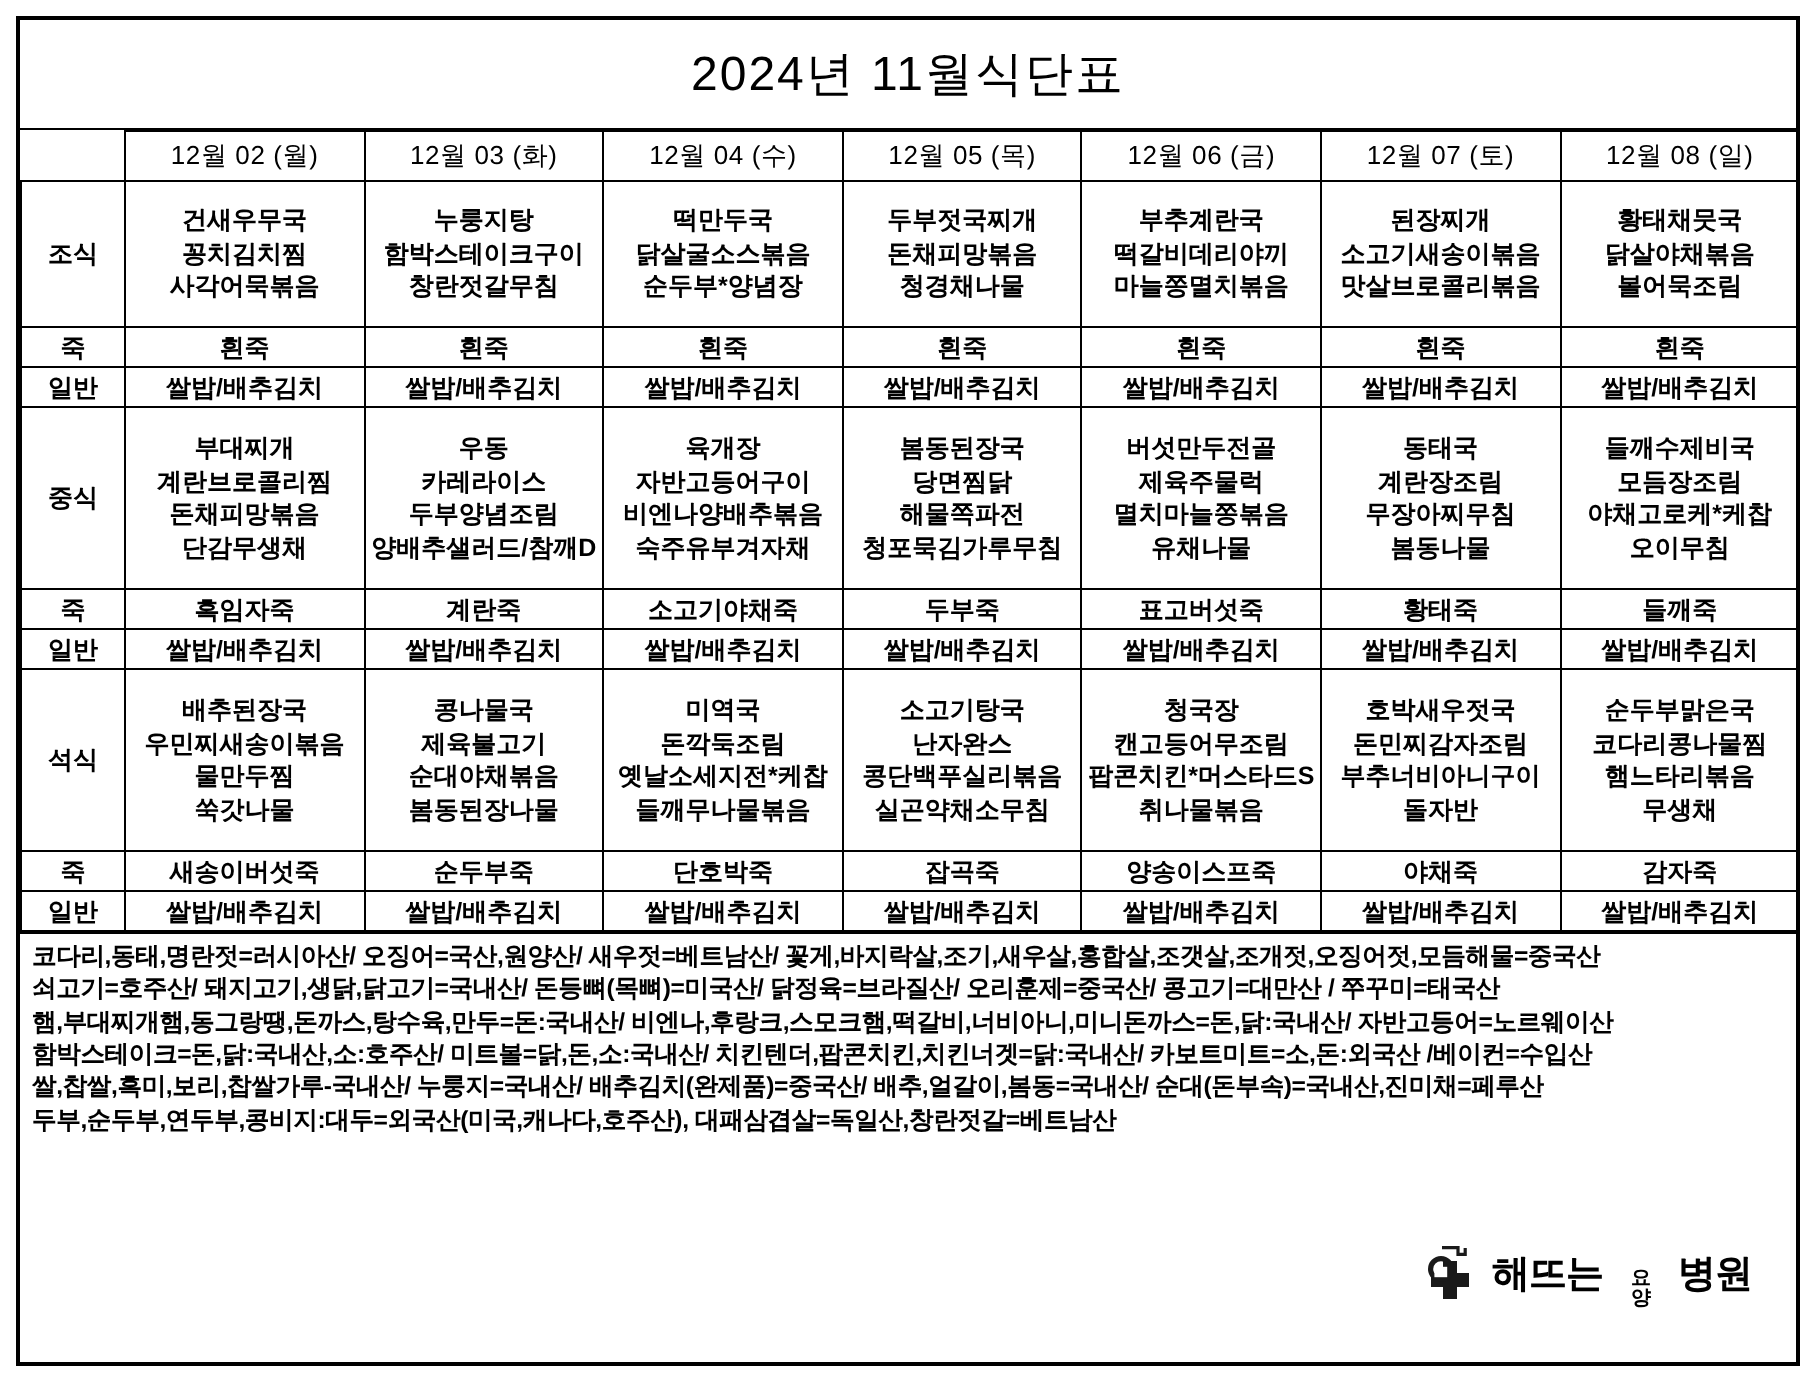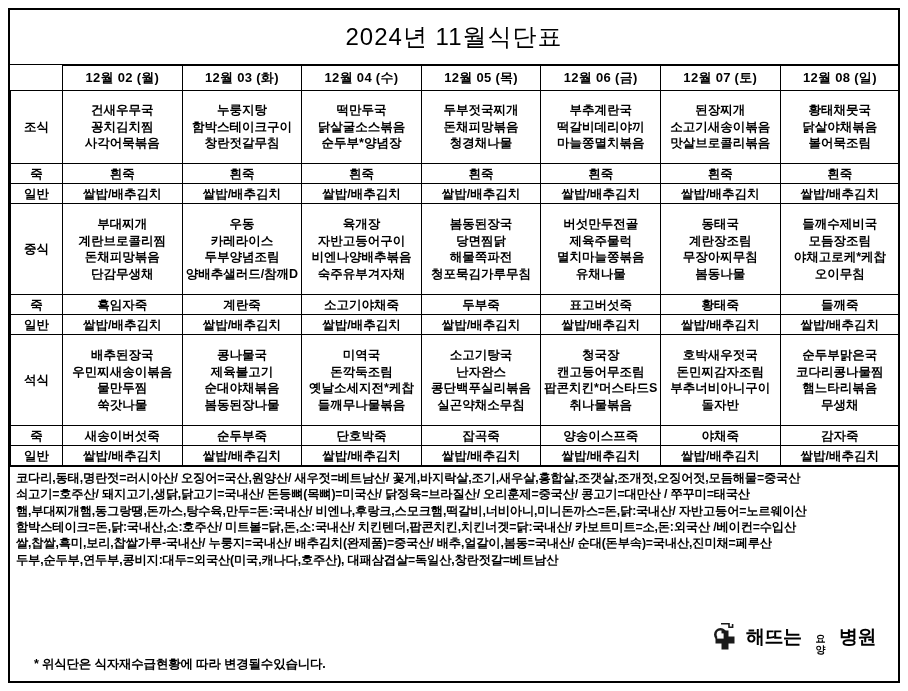--- a/index.html
+++ b/index.html
@@ -71,21 +71,21 @@
     white-space: nowrap;
     overflow: hidden;
   }
   table.menu th.blank-corner {
     border-left: none;
     border-top: none;
   }
   table.menu th.date-head {
     height: 24px;
     font-size: 13px;
-    font-weight: bold;
+    font-weight: normal;
     letter-spacing: 0.3px;
   }
   td.rowlabel {
     font-size: 13.5px;
     font-weight: bold;
   }
   td.meal-cell {
     padding: 3px 1px 5px 1px;
   }
   .dish {
@@ -399,21 +399,20 @@
     </table>
 
     <div class="origin">
       <div class="origin-line">코다리,동태,명란젓=러시아산/  오징어=국산,원양산/  새우젓=베트남산/  꽃게,바지락살,조기,새우살,홍합살,조갯살,조개젓,오징어젓,모듬해물=중국산</div>
       <div class="origin-line">쇠고기=호주산/  돼지고기,생닭,닭고기=국내산/  돈등뼈(목뼈)=미국산/  닭정육=브라질산/  오리훈제=중국산/  콩고기=대만산  /  쭈꾸미=태국산</div>
       <div class="origin-line">햄,부대찌개햄,동그랑땡,돈까스,탕수육,만두=돈:국내산/  비엔나,후랑크,스모크햄,떡갈비,너비아니,미니돈까스=돈,닭:국내산/  자반고등어=노르웨이산</div>
       <div class="origin-line">함박스테이크=돈,닭:국내산,소:호주산/  미트볼=닭,돈,소:국내산/  치킨텐더,팝콘치킨,치킨너겟=닭:국내산/  카보트미트=소,돈:외국산  /베이컨=수입산</div>
       <div class="origin-line">쌀,찹쌀,흑미,보리,찹쌀가루-국내산/  누룽지=국내산/  배추김치(완제품)=중국산/  배추,얼갈이,봄동=국내산/  순대(돈부속)=국내산,진미채=페루산</div>
       <div class="origin-line">두부,순두부,연두부,콩비지:대두=외국산(미국,캐나다,호주산), 대패삼겹살=독일산,창란젓갈=베트남산</div>
 
-      <div class="footnote">* 위식단은  식자재수급현황에  따라  변경될수있습니다.</div>
 
       <div class="logo">
         <span class="logo-mark">
           <svg viewBox="0 0 30 34" width="30" height="34" aria-hidden="true">
             <path d="M11 0.8 L19 0.8 L19 4.2 L22.6 4.2 L22.6 1.0" fill="none" stroke="#1a1a1a" stroke-width="1.6"></path>
             <path d="M11.5 7.5
                      L18.5 7.5 L18.5 13.5 L24.5 13.5 L24.5 20.5
                      L18.5 20.5 L18.5 26.5 L11.5 26.5 L11.5 20.5
                      L5.5 20.5 L5.5 13.5 L11.5 13.5 Z" fill="#1a1a1a"></path>
             <circle cx="10.5" cy="11.5" r="5.2" fill="none" stroke="#1a1a1a" stroke-width="2.6"></circle>

